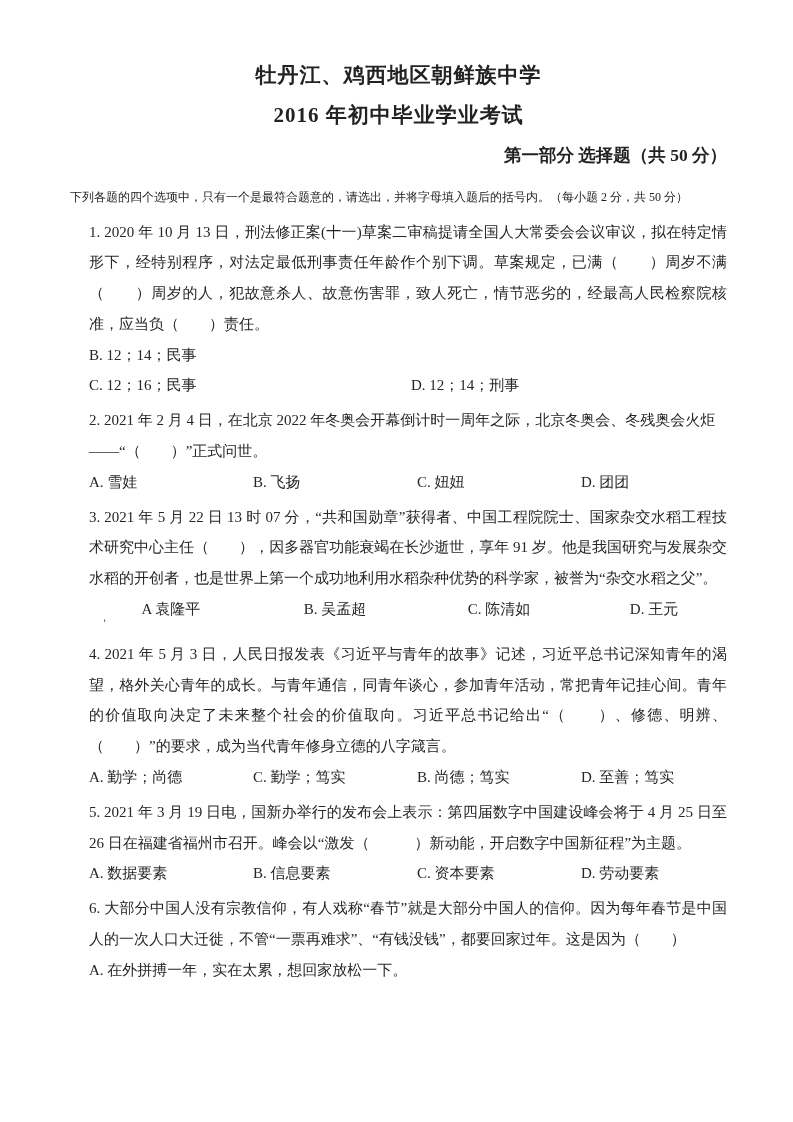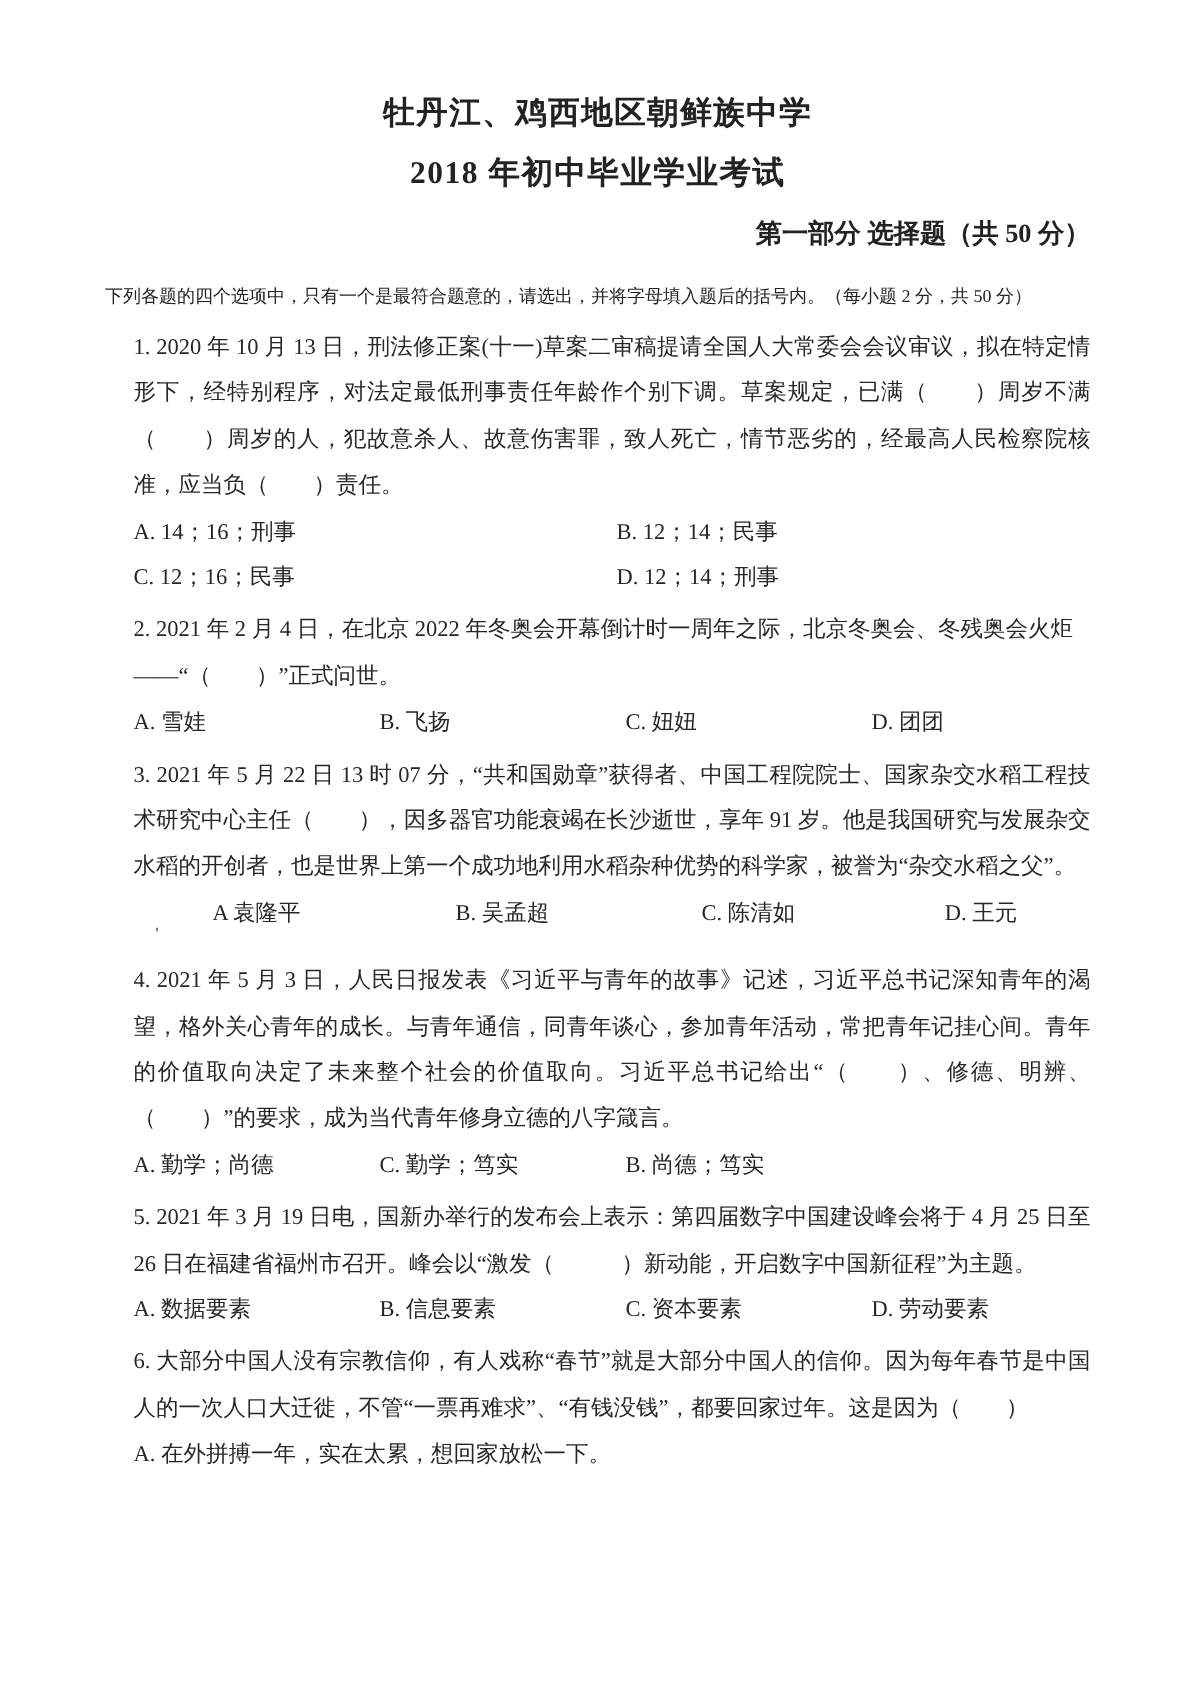--- a/index.html
+++ b/index.html
@@ -95,32 +95,31 @@
     font-family: "DejaVu Sans", "Liberation Sans", sans-serif;
   }
 </style>
 </head>
 <body>
 
 <div class="page">
   <div class="content">
 
     <div class="title">牡丹江、鸡西地区朝鲜族中学</div>
-    <div class="title">2018 年初中毕业学业考试</div>
+    <div class="title">2016 年初中毕业学业考试</div>
 
     <div class="section-heading">第一部分 选择题（共 50 分）</div>
 
     <div class="instructions">下列各题的四个选项中，只有一个是最符合题意的，请选出，并将字母填入题后的括号内。（每小题 2 分，共 50 分）</div>
 
     <div class="questions">
 
       <div class="question">
         <div class="stem">1. 2020 年 10 月 13 日，刑法修正案(十一)草案二审稿提请全国人大常委会会议审议，拟在特定情形下，经特别程序，对法定最低刑事责任年龄作个别下调。草案规定，已满（　　）周岁不满（　　）周岁的人，犯故意杀人、故意伤害罪，致人死亡，情节恶劣的，经最高人民检察院核准，应当负（　　）责任。</div>
         <div class="options cols-2">
-          <span class="option">A. 14；16；刑事</span>
           <span class="option">B. 12；14；民事</span>
         </div>
         <div class="options cols-2">
           <span class="option">C. 12；16；民事</span>
           <span class="option">D. 12；14；刑事</span>
         </div>
       </div>
 
       <div class="question">
         <div class="stem">
@@ -147,20 +146,21 @@
           <span class="scan-artifact">＇</span>
         </div>
       </div>
 
       <div class="question extra-gap">
         <div class="stem">4. 2021 年 5 月 3 日，人民日报发表《习近平与青年的故事》记述，习近平总书记深知青年的渴望，格外关心青年的成长。与青年通信，同青年谈心，参加青年活动，常把青年记挂心间。青年的价值取向决定了未来整个社会的价值取向。习近平总书记给出“（　　）、修德、明辨、（　　）”的要求，成为当代青年修身立德的八字箴言。</div>
         <div class="options cols-4">
           <span class="option">A. 勤学；尚德</span>
           <span class="option">C. 勤学；笃实</span>
           <span class="option">B. 尚德；笃实</span>
+          <span class="option">D. 至善；笃实</span>
         </div>
       </div>
 
       <div class="question">
         <div class="stem">5. 2021 年 3 月 19 日电，国新办举行的发布会上表示：第四届数字中国建设峰会将于 4 月 25 日至 26 日在福建省福州市召开。峰会以“激发（　　　）新动能，开启数字中国新征程”为主题。</div>
         <div class="options cols-4">
           <span class="option">A. 数据要素</span>
           <span class="option">B. 信息要素</span>
           <span class="option">C. 资本要素</span>
           <span class="option">D. 劳动要素</span>

